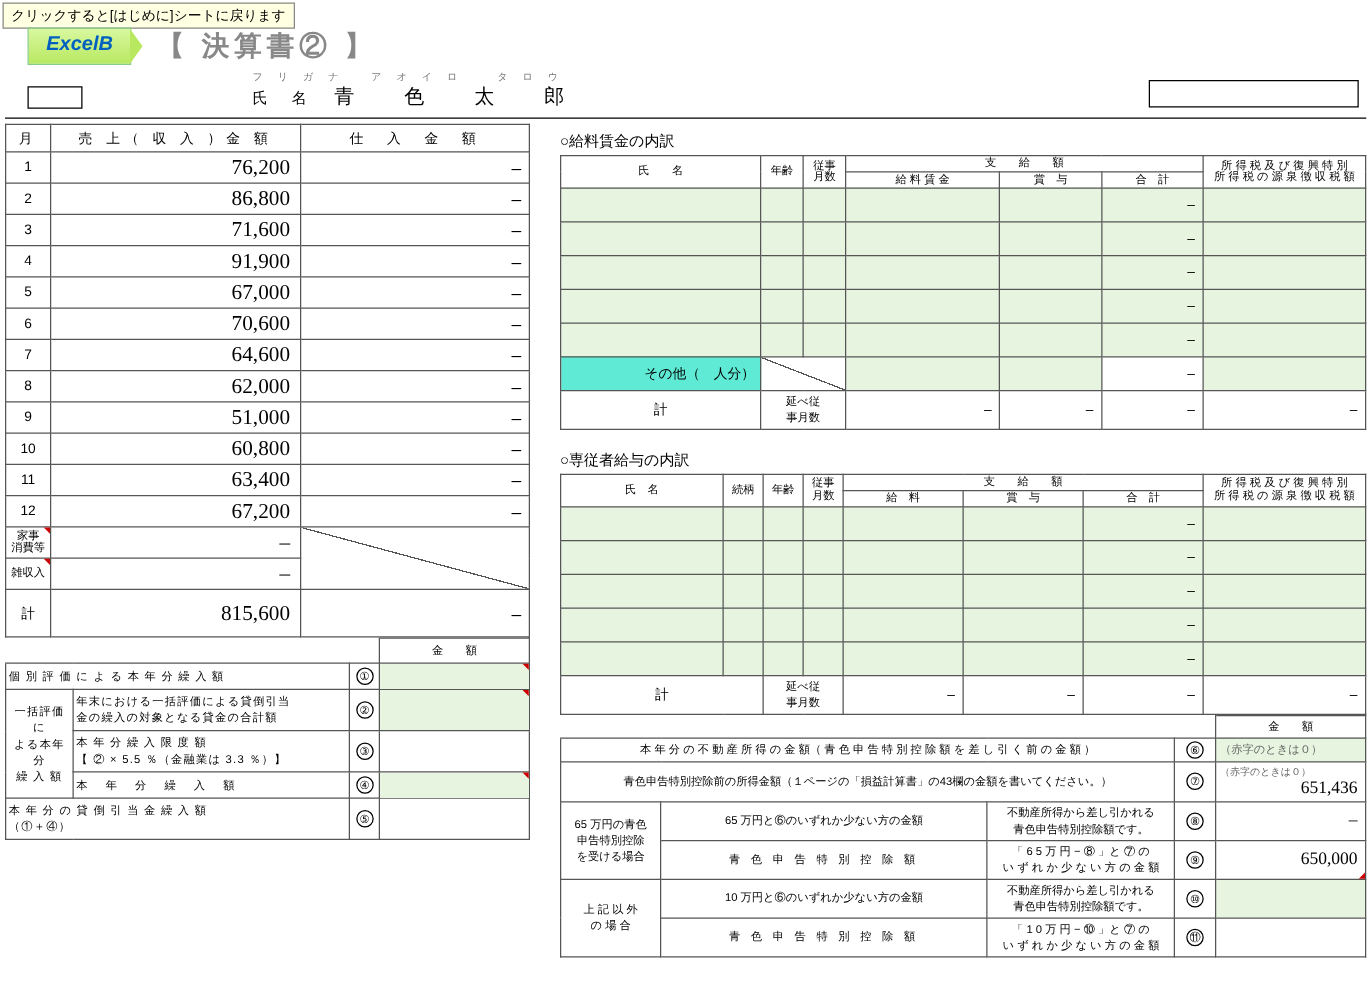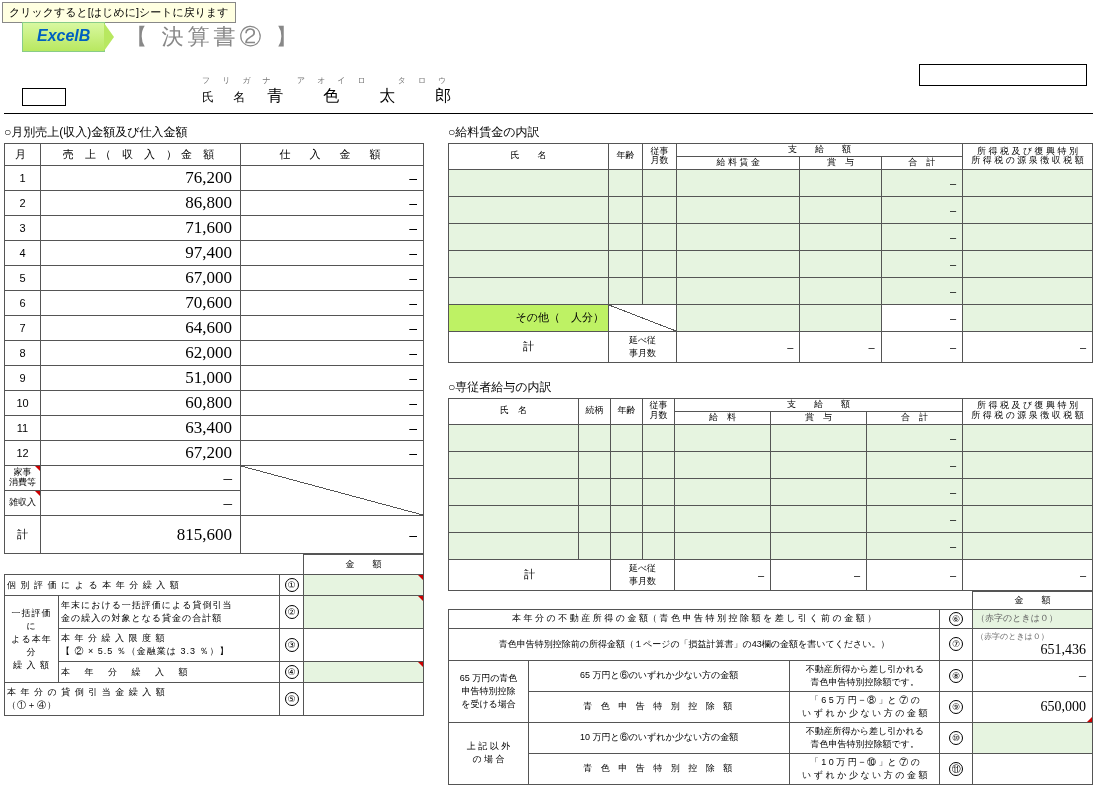--- a/index.html
+++ b/index.html
@@ -1,22 +1,22 @@
 <!DOCTYPE html>
 <html><head>
 <meta charset="utf-8">
 <style>
 * { box-sizing: border-box; margin: 0; padding: 0; }
 body { font-family: "MS PGothic", "Hiragino Kaku Gothic Pro", sans-serif; font-size: 11px; background: #fff; color: #000; width: 1097px; padding: 4px; }
 .tooltip { background: #ffffe1; border: 1px solid #888; padding: 2px 6px; font-size: 11px; position: absolute; top: 2px; left: 2px; }
 .logo-bar { display: flex; margin: 18px 0 4px 18px; gap: 20px; }
 .logo { background: linear-gradient(to bottom, #d8f8a0, #b8e860); border: 1px solid #8c8; padding: 4px 14px; font-weight: bold; font-size: 16px; font-style: italic; color: #0060c0; position: relative; }
 .logo::after { content: ""; position: absolute; right: -10px; top: 50%; transform: translateY(-50%); border-left: 10px solid #b8e860; border-top: 14px solid transparent; border-bottom: 14px solid transparent; }
-.h1 { font-size: 22px; font-weight: normal; color: #888; letter-spacing: 4px; }
-.furigana { font-size: 8px; letter-spacing: 12px; color: #777; margin-left: 198px; margin-top: 19px; }
+.h1 { font-size: 22px; font-weight: bold; color: #888; letter-spacing: 4px; }
+.furigana { font-size: 8px; letter-spacing: 12px; color: #777; margin-left: 198px; }
 .name-row { display: flex; align-items: baseline; margin-left: 198px; gap: 14px; }
 .name-label { font-size: 12px; letter-spacing: 8px; }
 .name-val { font-size: 16px; letter-spacing: 12px; }
 .small-box { border: 1.5px solid #000; width: 44px; height: 18px; margin-left: 18px; display: inline-block; }
 .spacer-box { border: 1.5px solid #000; width: 168px; height: 22px; position: absolute; right: 6px; top: 60px; }
 .main-grid { display: flex; gap: 24px; margin-top: 6px; border-top: 1px solid #000; padding-top: 4px; }
 .col { flex: 1; }
 .sec-title { font-size: 12px; margin: 6px 0 2px 0; }
 table { border-collapse: collapse; width: 100%; }
 td, th { border: 1px solid #555; padding: 2px 4px; font-size: 11px; font-weight: normal; text-align: center; vertical-align: middle; }
@@ -62,21 +62,20 @@
 <div style="display:flex; align-items:center;">
   <span class="small-box"></span>
   <div class="name-row" style="margin-left:136px;">
     <span class="name-label">氏 名</span>
     <span class="name-val">青　色　太　郎</span>
   </div>
 </div>
 
 <div class="main-grid">
 <div class="col" style="flex:0 0 420px;">
-  <div class="sec-title">○月別売上(収入)金額及び仕入金額</div>
   <table class="t-sales">
     <tbody>
           <tr>
       <th>月</th>
       <th>売 上（ 収 入 ）金 額</th>
       <th>仕　入　金　額</th>
     </tr>
     </tbody>
         <tbody id="sales-body">
           <tr>
@@ -89,21 +88,21 @@
             <td class="amt">86,800</td>
             <td class="shi">–</td>
           </tr>
           <tr>
             <td class="month">3</td>
             <td class="amt">71,600</td>
             <td class="shi">–</td>
           </tr>
           <tr>
             <td class="month">4</td>
-            <td class="amt">97,400</td>
+            <td class="amt">91,900</td>
             <td class="shi">–</td>
           </tr>
           <tr>
             <td class="month">5</td>
             <td class="amt">67,000</td>
             <td class="shi">–</td>
           </tr>
           <tr>
             <td class="month">6</td>
             <td class="amt">70,600</td>
@@ -261,21 +260,21 @@
     <tr class="green">
             <td></td>
             <td></td>
             <td></td>
             <td></td>
             <td></td>
             <td class="dash">–</td>
             <td></td>
           </tr>
     <tr>
-            <td style="text-align:right;background:#bef264;margin-top:22px;"><span>その他（</span>　<span>人分）</span></td>
+            <td style="text-align:right;background:#5eead4;margin-top:22px;"><span>その他（</span>　<span>人分）</span></td>
             <td class="diag" colspan="2"></td>
             <td style="background:#e6f4e0;"></td>
             <td style="background:#e6f4e0;"></td>
             <td class="dash">–</td>
             <td style="background:#e6f4e0;"></td>
           </tr>
     <tr>
             <td>計</td>
             <td colspan="2" style="white-space:pre;font-size:9px;">延べ従
 事月数</td>

